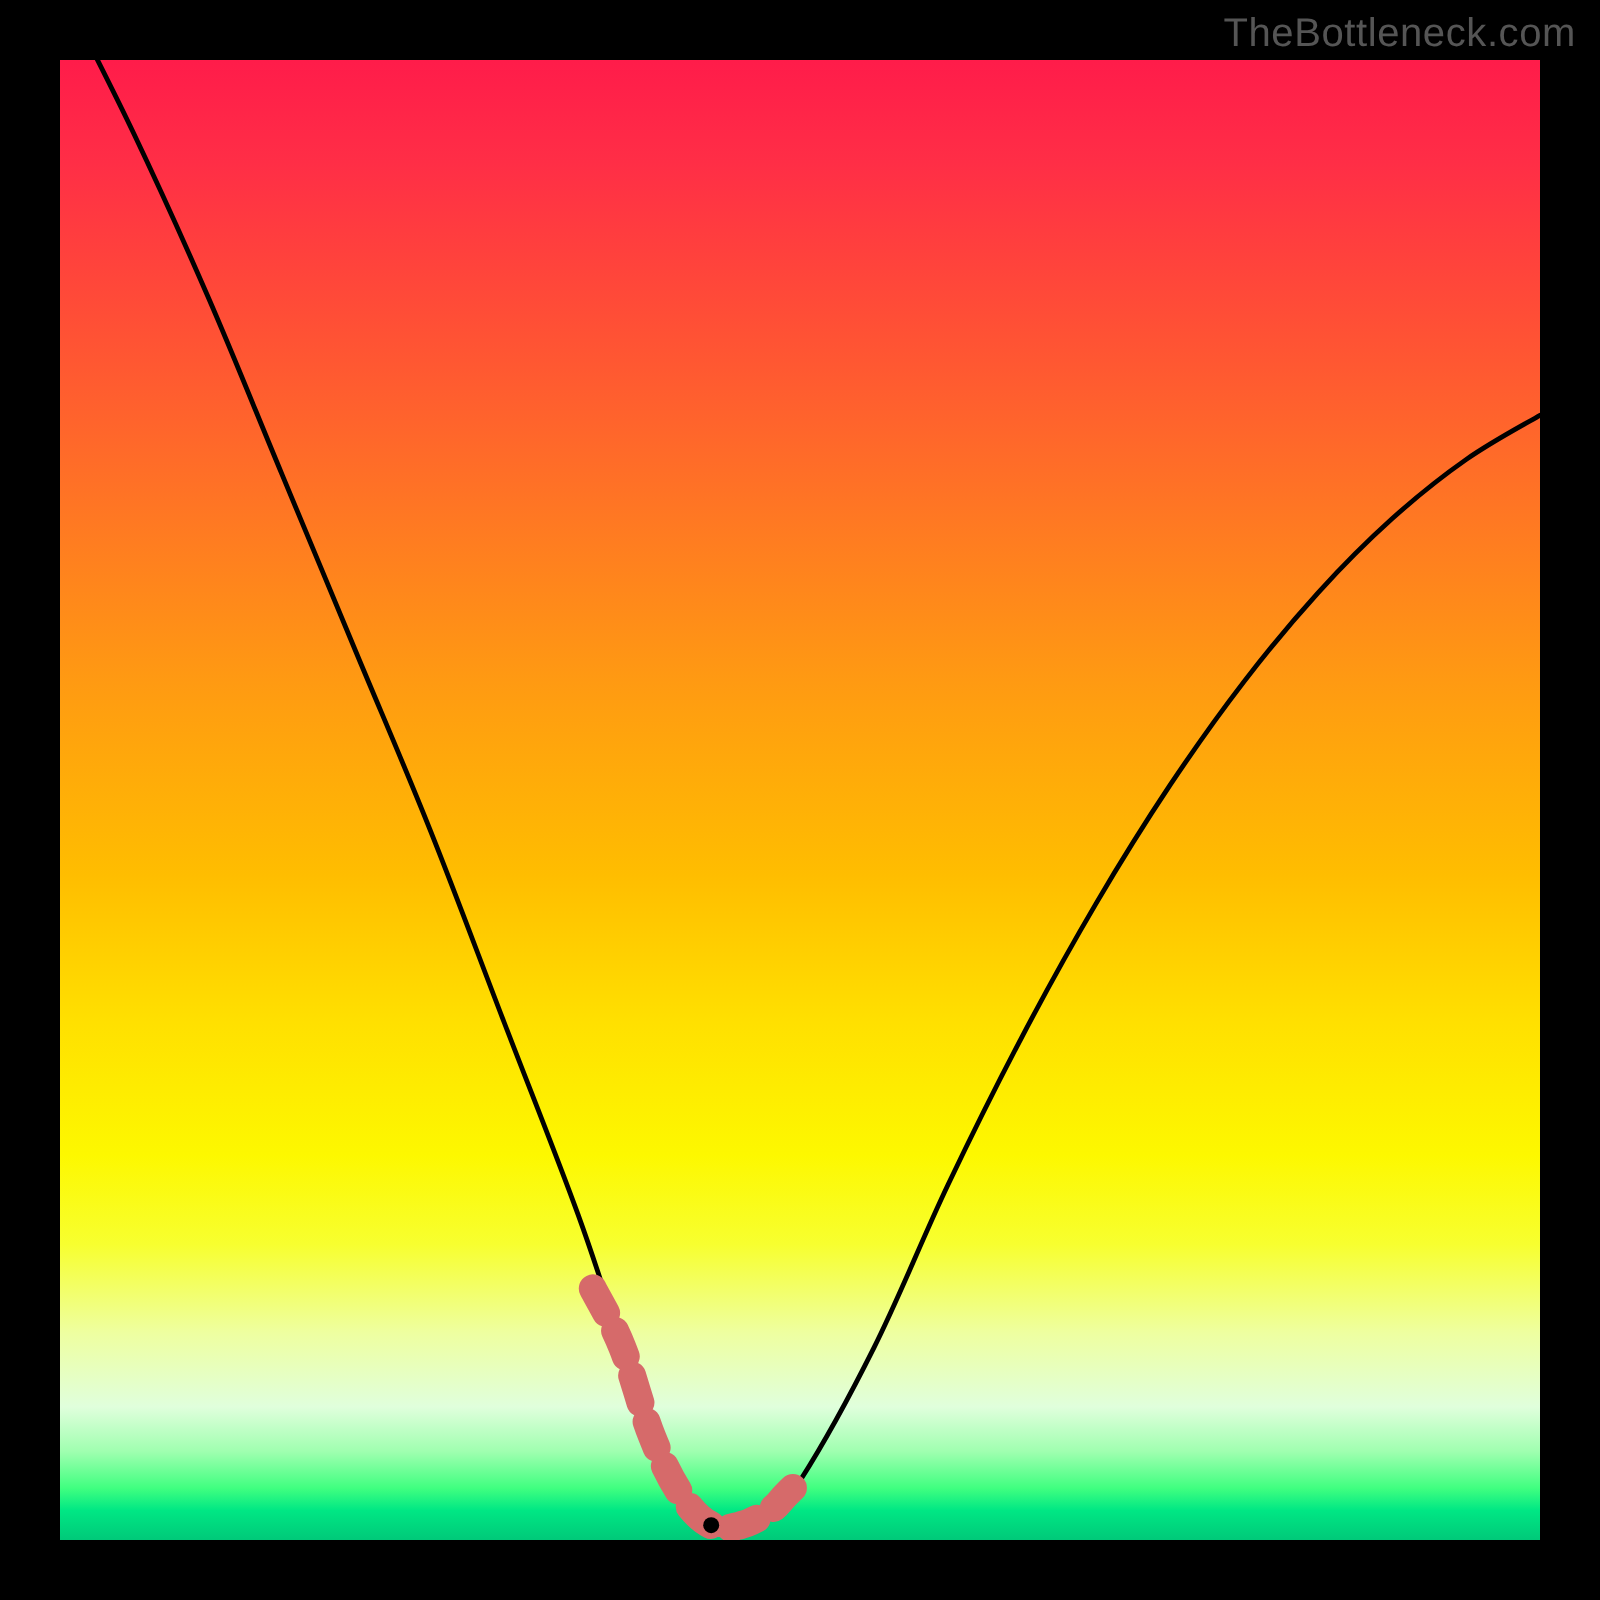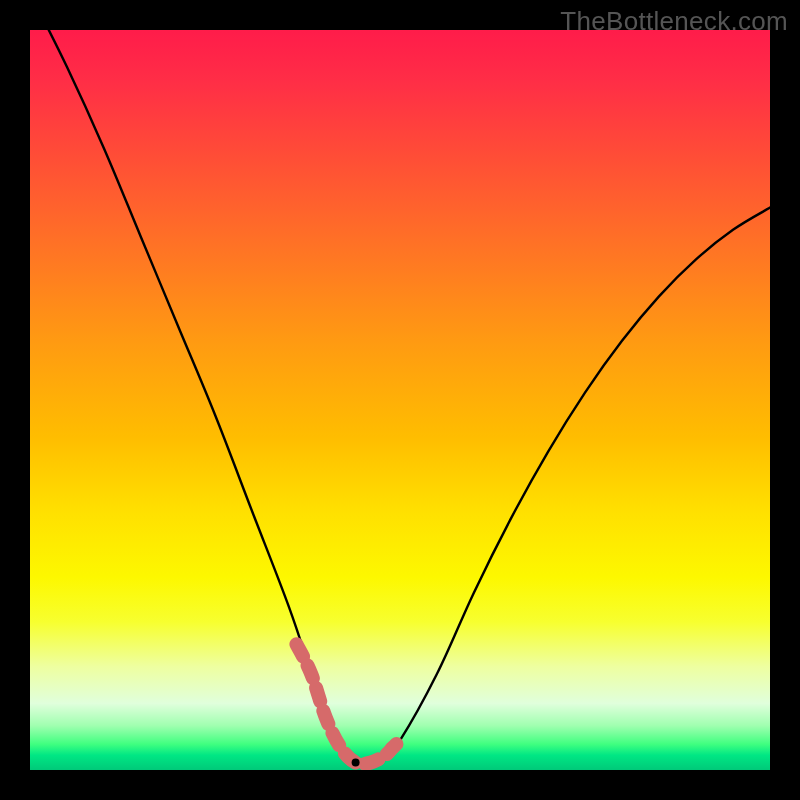--- a/index.html
+++ b/index.html
@@ -44,21 +44,21 @@
       #40ff80 96.5%,
       #00e784 98%,
       #00c979 100%
     );
   }
   .watermark {
     position: absolute;
     top: 6px;
     right: 12px;
     color: #555;
-    font-size: 26px;
+    font-size: 20px;
     font-weight: 500;
     letter-spacing: 0.3px;
     z-index: 5;
   }
   svg.curve {
     position: absolute;
     inset: 0;
     width: 100%;
     height: 100%;
   }

